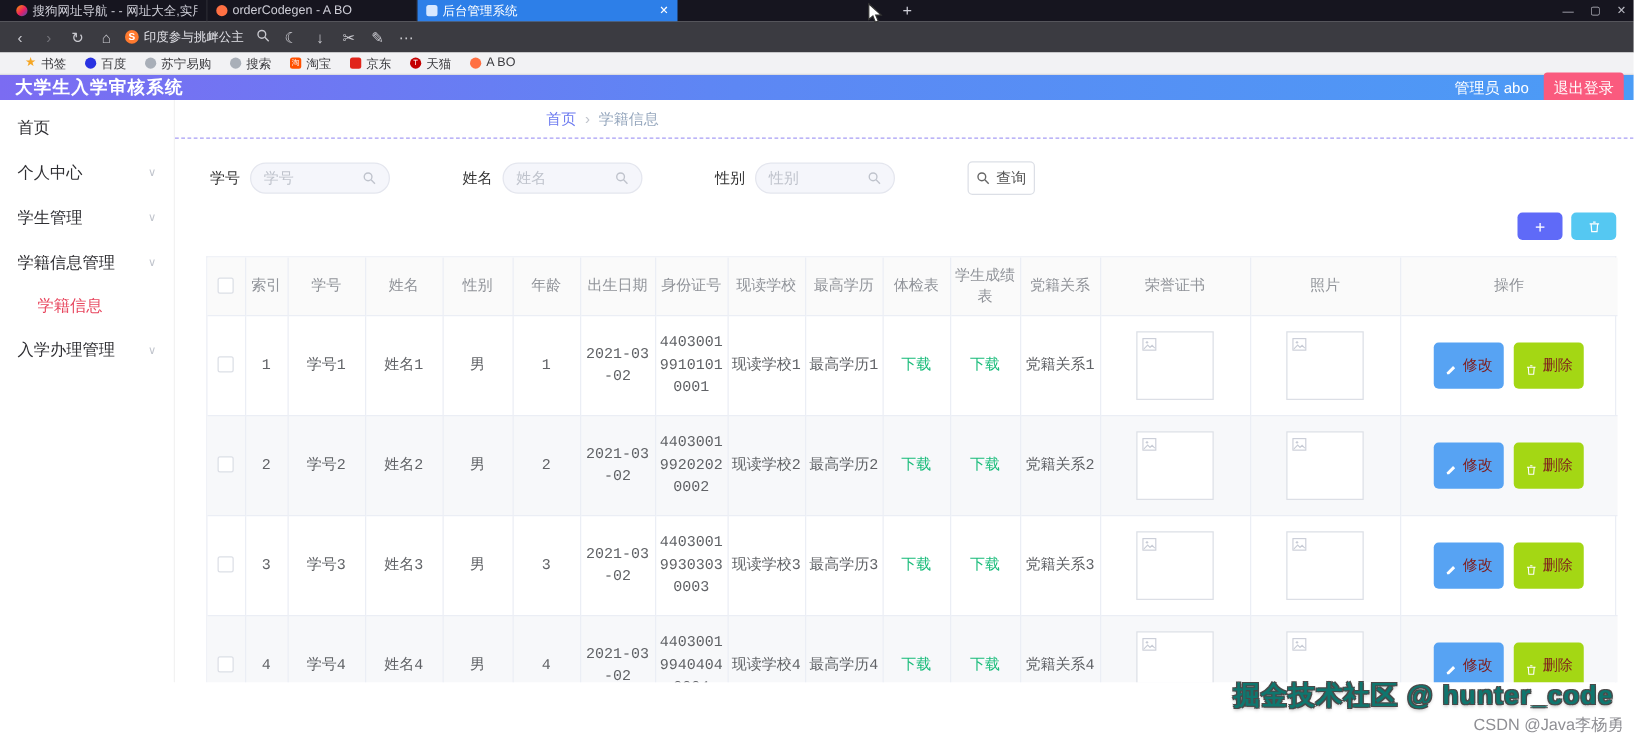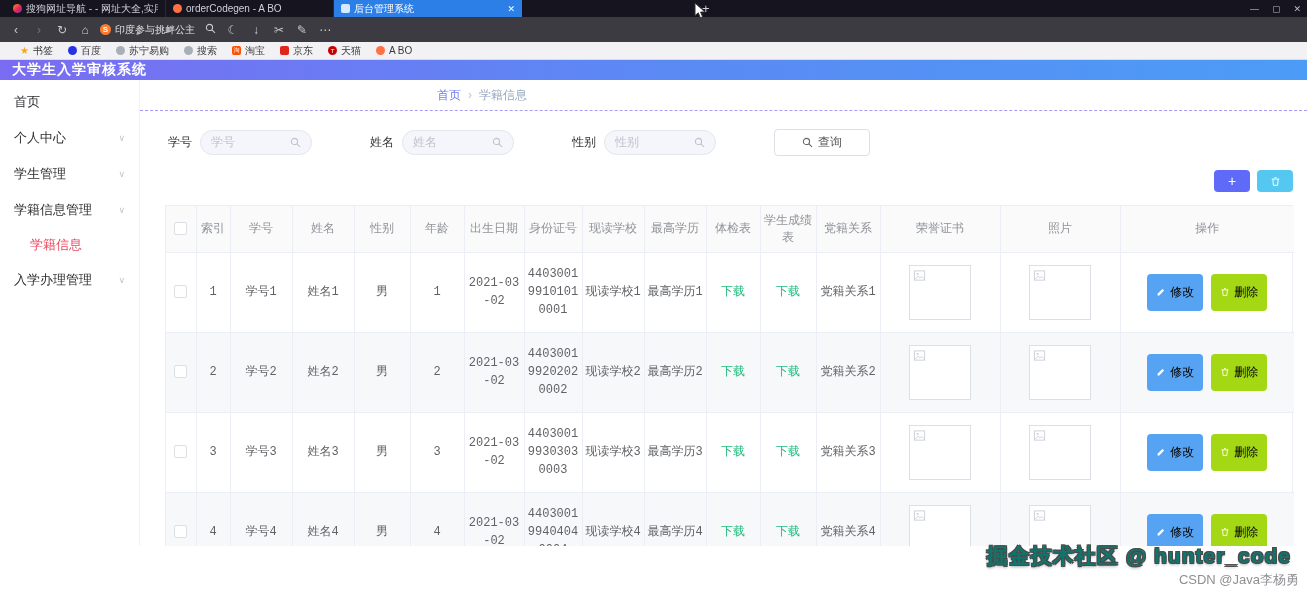--- a/index.html
+++ b/index.html
@@ -4,21 +4,21 @@
 <style>
   * { margin:0; padding:0; box-sizing:border-box; }
   html,body { width:1307px; height:592px; }
   body { font-family:"Liberation Sans","DejaVu Sans",sans-serif; overflow:hidden; background:#fff; }
   .screen { position:relative; width:1307px; height:592px; overflow:hidden; background:#fff; }
 
   
   .titlebar { position:relative; height:17px; background:#16151f; display:flex; align-items:stretch; padding-left:6px; }
   .tab { display:flex; align-items:center; gap:4px; padding:0 7px; font-size:10px; color:#cfcfd8; white-space:nowrap; overflow:hidden; border-right:1px solid #2a2a33; cursor:pointer; }
   .tab-1 { width:160px; } .tab-2 { width:168px; }
-  .tab.active { width:188px; background:var(--active-tab,#2d7fe8); color:#fff; border-right:none;justify-content:flex-end; }
+  .tab.active { width:208px; background:var(--active-tab,#2d7fe8); color:#fff; border-right:none;justify-content:flex-end; }
   .tab-title { overflow:hidden; text-overflow:clip; white-space:nowrap; flex:1; }
   .tab-close { font-size:9px; margin-left:4px; }
   .favicon { width:9px; height:9px; flex:none; }
   .fav-sogou { background:linear-gradient(135deg,#ff9800,#e91e63 55%,#3f51b5); border-radius:50%; }
   .fav-orange { background:#ff7043; border-radius:50%; }
   .fav-admin { background:#d8e8ff; border-radius:2px; }
   .newtab { margin-left:172px; color:#cfcfd8; font-size:13px; display:flex; align-items:center; padding:0 8px; cursor:pointer; }
   .cursor-svg { position:absolute; left:694px; top:2px; z-index:9; }
   .win-controls { position:absolute; right:6px; top:0; height:17px; display:flex; align-items:center; gap:13px; color:#b9b9c2; font-size:9px; }
   .win-controls span { cursor:pointer; }
@@ -65,41 +65,41 @@
   .breadcrumb-row { height:31px; display:flex; align-items:center; gap:7px; padding-left:297px; font-size:12px; border-bottom:1px dashed var(--breadcrumb-dash,#a79df5); }
   .crumb-home { color:var(--breadcrumb-link,#6d7bf0); cursor:pointer; }
   .crumb-sep { color:#c0c4cc; }
   .crumb-current { color:#97a8be; }
 
   
   .search-row { margin:18px 0 0 28px; display:flex; align-items:center; font-size:12px; color:#333; }
   .search-field { display:flex; align-items:center; gap:8px; margin-right:58px; }
   .search-input { width:112px; height:25px; background:#f5f6fb; border:1px solid #e4e6ee; border-radius:13px; display:flex; align-items:center; justify-content:space-between; padding:0 10px; cursor:text; }
   .placeholder { color:#bfc3cc; font-size:12px; }
-  .query-btn { height:27px; padding:0 27px; background:#fff; border:1px solid #dcdfe6; border-radius:4px; display:flex; align-items:center; gap:5px; font-size:12px; color:#555; cursor:pointer; font-family:inherit; }
+  .query-btn { height:27px; padding:0 6px; background:#fff; border:1px solid #dcdfe6; border-radius:4px; display:flex; align-items:center; gap:5px; font-size:12px; color:#555; cursor:pointer; font-family:inherit; }
 
   
   .toolbar-right { display:flex; justify-content:flex-end; gap:7px; margin:14px 14px 0 0; }
   .tb-btn { width:36px; height:22px; border:none; border-radius:4px; color:#fff; font-size:14px; line-height:1; display:flex; align-items:center; justify-content:center; cursor:pointer; font-family:inherit; }
   .tb-btn.add { background:var(--add-button,#5f6af8); }
   .tb-btn.batch-del { background:var(--batch-delete-button,#55c8f2); }
 
   
   .table-wrap { margin:13px 14px 0 25px; border:1px solid #ebeef5; border-bottom:none; }
   table { width:100%; border-collapse:collapse; table-layout:fixed; font-size:12px; color:#606266;font-family:Liberation Mono, monospace; }
   th { background:#fafafa; color:#909399; font-weight:normal; height:46px; padding:3px 2px; border-bottom:1px solid #ebeef5; border-right:1px solid #ebeef5; text-align:center; word-break:break-all; }
   td { height:80px; padding:3px 2px; border-bottom:1px solid #ebeef5; border-right:1px solid #ebeef5; text-align:center; vertical-align:middle; word-break:break-all; line-height:1.5; }
   th:last-child, td:last-child { border-right:none; }
   tbody tr:nth-child(even) { background:#f7f8fa; }
   .checkbox { display:inline-block; width:13px; height:13px; border:1px solid #dcdfe6; border-radius:2px; background:#fff; vertical-align:middle; cursor:pointer; }
   .dl-link { color:var(--download-link,#1abc7b); cursor:pointer; }
   .img-box { width:62px; height:55px; border:1px solid #dcdfe6; background:#fff; margin:0 auto; display:flex; align-items:flex-start; padding:3px; cursor:pointer; }
   .img-icon { width:13px; height:13px; }
   .ops { display:flex; align-items:center; justify-content:center; gap:8px; }
-  .btn { display:inline-flex; align-items:center; gap:4px; border:none; color:#000000; font-size:12px; padding:10px 9px; border-radius:4px; cursor:pointer; font-family:inherit; }
+  .btn { display:inline-flex; align-items:flex-end; gap:4px; border:none; color:#7f1d1d; font-size:12px; padding:10px 9px; border-radius:4px; cursor:pointer; font-family:inherit; }
   .btn.edit { background:var(--edit-button,#57a3f3); }
   .btn.del { background:var(--delete-button,#a4d714); }
 
   
   .wm-juejin { position:absolute; right:16px; bottom:22px; font-size:21px; font-weight:bold; color:#0f766e; letter-spacing:1px; z-index:10; text-shadow:-1px -1px 0 #4a4a4a,1px -1px 0 #4a4a4a,-1px 1px 0 #4a4a4a,1px 1px 0 #4a4a4a,0 2px 3px rgba(0,0,0,.35); }
   .wm-csdn { position:absolute; right:8px; bottom:3px; font-size:13px; color:#8f8f94; z-index:10; text-shadow:0 1px 1px rgba(255,255,255,.8);margin-left:22px; }
 </style>
 </head>
 <body>
 
@@ -182,20 +182,24 @@
         <span>天猫</span>
       </span>
     <span class="bm">
         <span class="bm-ico bm-abo"></span>
         <span>A BO</span>
       </span>
   </div>
 
   <header class="app-header">
     <span class="app-title">大学生入学审核系统</span>
+    <div class="header-right">
+      <span class="admin-label">管理员 abo</span>
+      <span class="logout-btn">退出登录</span>
+    </div>
   </header>
 
   <div class="app-body">
     <aside class="sidebar">
       <div class="menu-item">
         <span>首页</span>
       </div>
       <div class="menu-item">
         <span>个人中心</span>
         <span class="chev">∨</span>

